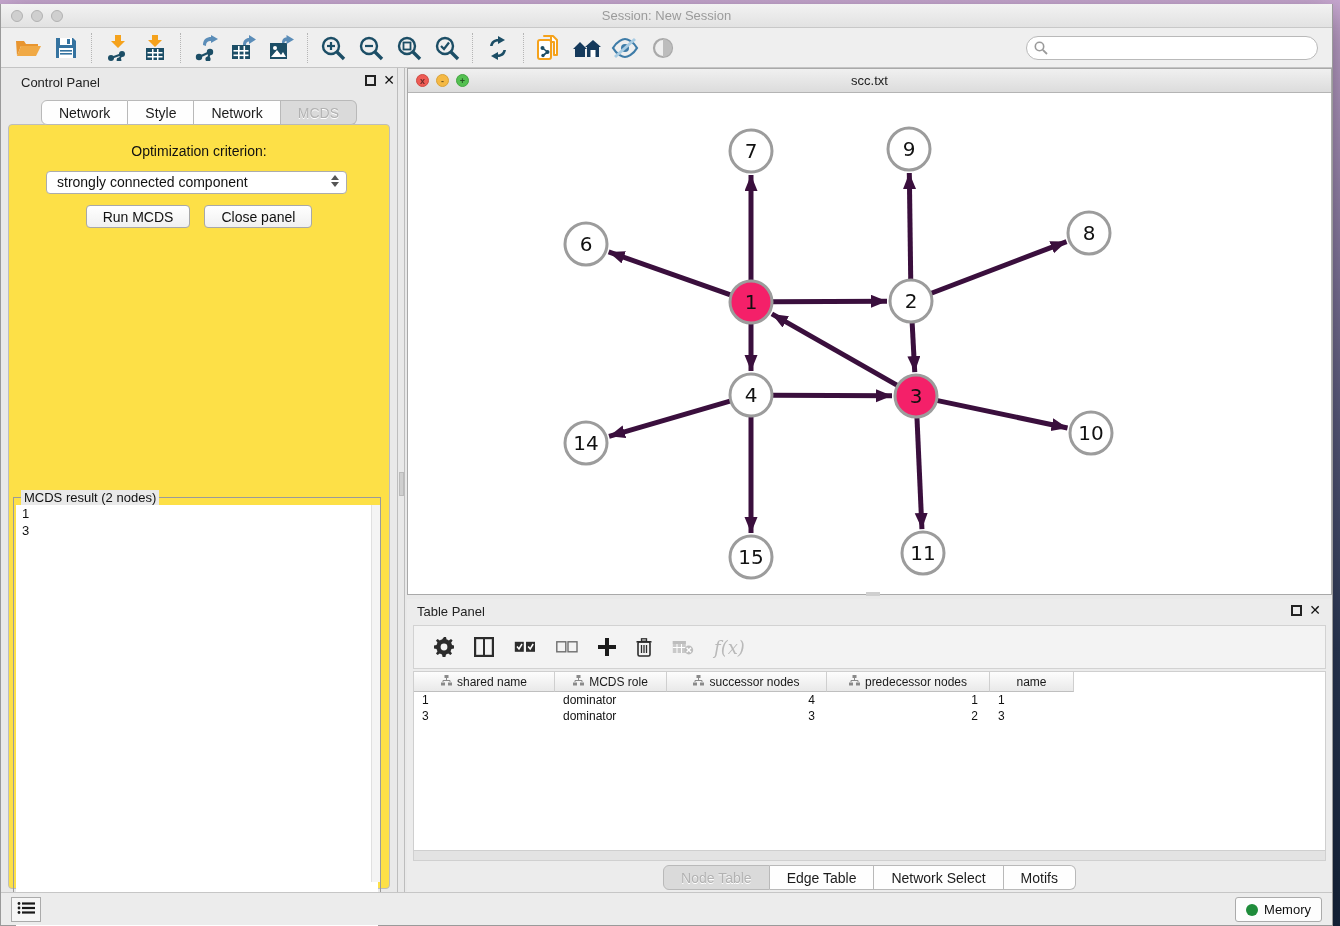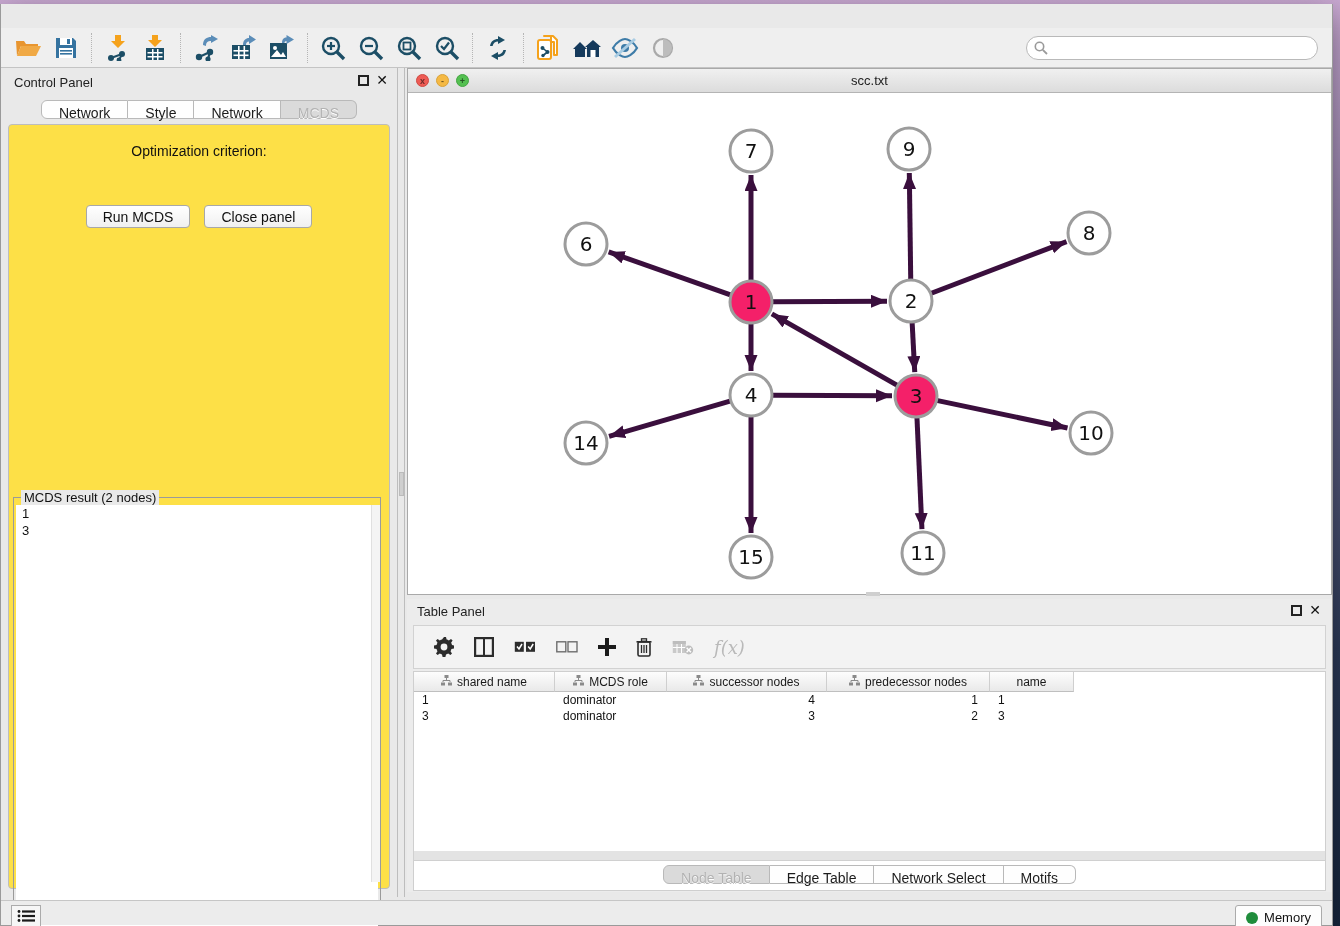--- a/index.html
+++ b/index.html
@@ -28,28 +28,28 @@
   .search-wrap { margin-left:auto; margin-right:14px; position:relative; width:292px; height:24px; }
   .search-input { width:100%; height:100%; border:1px solid #b9b9b9; border-radius:12px;
     background:#fff; padding-left:26px; font-size:13px; outline:none; }
   .search-glass { position:absolute; left:8px; top:5px; }
 
   
   .content { position:absolute; left:0; top:64px; width:100%; height:829px; }
 
   
   .control-panel { position:absolute; left:0; top:0; width:396px; height:100%; background:#e9e9e9; }
-  .cp-header { position:absolute; left:0; top:0; width:100%; height:26px;text-align:right; }
+  .cp-header { position:absolute; left:7px; top:0; width:100%; height:26px;text-align:right; }
   .cp-title { position:absolute; left:13px; top:7px; font-size:13px; color:#222; }
   .panel-float { position:absolute; top:7px; width:11px; height:11px; border:2px solid #222; }
   .panel-close { position:absolute; top:4px; font-size:14px; font-weight:bold; color:#111; line-height:16px; }
   .cp-header .panel-float{ right:28px; } .cp-header .panel-close{ right:9px; }
 
   .cp-tabs { position:absolute; left:0; top:32px; width:100%; display:flex; justify-content:center; z-index:2; }
-  .cp-tab, .tp-tab { height:19px; padding:0 17px; font-size:14px; line-height:24px; background:#fefefe;
+  .cp-tab, .tp-tab { height:25px; padding:0 17px; font-size:14px; line-height:24px; background:#fefefe;
     border:1px solid #b9b9b9; border-left:none; color:#1c1c1c; }
   .cp-tab:first-child, .tp-tab:first-child { border-left:1px solid #b9b9b9; border-radius:6px 0 0 6px; }
   .cp-tab:last-child, .tp-tab:last-child { border-radius:0 6px 6px 0; }
   .cp-tab.active, .tp-tab.active { background:#dadada; color:#b2b2b2; text-shadow:0 1px 0 #fff; }
 
   .cp-body { position:absolute; left:7px; right:7px; top:56px; bottom:8px;
     border:1px solid #bdbdbd; border-radius:4px; background:#fde047; }
   .opt-label { position:absolute; left:0; right:0; top:18px; text-align:center; font-size:14px; color:#111; }
   .select-box { position:absolute; left:37px; right:42px; top:46px; height:23px; background:#fff;
     border:1px solid #acacac; border-radius:4px; font-size:14px; line-height:21px; padding-left:10px; color:#111; }
@@ -86,46 +86,52 @@
   
   .table-panel { position:absolute; left:2px; top:531px; width:925px; height:293px; background:#ececec; }
   .tp-header { position:absolute; left:0; top:0; width:100%; height:24px; }
   .tp-title { position:absolute; left:10px; top:5px; font-size:13px; color:#222; }
   .tp-header .panel-float{ right:30px; top:6px; } .tp-header .panel-close{ right:11px; top:3px; }
   .tp-toolbar { position:absolute; left:6px; right:6px; top:26px; height:44px; background:#f3f3f3;
     border:1px solid #d2d2d2; display:flex; align-items:center; gap:20px; padding-left:20px; }
   .tp-tool { display:flex; align-items:center; justify-content:center; }
   .fx-label { font-family:"DejaVu Serif","Liberation Serif",serif; font-style:italic; font-size:18px; color:#b9b9b9; }
 
-  .grid-wrap { position:absolute; left:6px; right:6px; top:72px; height:220px; background:#fff; border:1px solid #cfcfcf; }
+  .grid-wrap { position:absolute; left:6px; right:6px; top:72px; height:180px; background:#fff; border:1px solid #cfcfcf; }
   .grid-head { position:absolute; left:0; top:0; height:20px; display:flex; }
   .th { height:20px; background:linear-gradient(#fdfdfd,#e9e9e9); border-right:1px solid #cfcfcf; border-bottom:1px solid #bfbfbf;
     display:flex; align-items:center; justify-content:center; gap:5px; font-size:12px; color:#1a1a1a; }
   .tr { display:flex; height:16px; }
   .td { font-size:12px; color:#111; line-height:16px; white-space:nowrap; overflow:hidden; }
   .td.al { text-align:left; padding-left:8px; } .td.ar { text-align:right; padding-right:12px; }
 
   .tp-strip { position:absolute; left:6px; right:6px; top:252px; height:10px; background:#e3e3e3; border:1px solid #d0d0d0; border-top:none; }
   .tp-tabs { position:absolute; left:0; right:0; top:266px; display:flex; justify-content:center; }
 
   
-  .statusbar { position:absolute; left:0; bottom:0; width:100%; height:25px; background:#ececec; border-top:1px solid #c6c6c6; }
+  .statusbar { position:absolute; left:0; bottom:0; width:100%; height:33px; background:#ececec; border-top:1px solid #c6c6c6; }
   .list-btn { position:absolute; left:10px; top:4px; width:30px; height:25px; background:#f6f6f6; border:1px solid #ababab;
     display:flex; align-items:center; justify-content:center; }
   .memory-btn { position:absolute; right:10px; top:4px; height:25px; background:#fdfdfd; border:1px solid #ababab;
     border-radius:3px; display:flex; align-items:center; gap:6px; padding:0 10px; font-size:13px; color:#111; }
   .mem-dot { width:12px; height:12px; border-radius:50%; background:#1f8c3b; }
 
   .graph-node-label { font-family:"DejaVu Sans",sans-serif; }
 </style>
 </head>
 <body>
 
 <div class="window">
 
+  <div class="titlebar">
+    <span class="tl-dot t1"></span>
+    <span class="tl-dot t2"></span>
+    <span class="tl-dot t3"></span>
+    <div class="title-text">Session: New Session</div>
+  </div>
 
   <div class="toolbar">
     <div class="tb-btn">
       <span>
           <svg width="26" height="22" viewBox="0 0 26 22">
             <path d="M1 4 L9 4 L11 7 L23 7 L23 9 L6 9 L2 19 Z" fill="#e8952f"></path>
             <path d="M6 9 L26 9 L21 19 L2 19 Z" fill="#f0a945"></path>
           </svg>
         </span>
     </div>
@@ -306,20 +312,27 @@
         <span class="panel-close">✕</span>
       </div>
       <div class="cp-tabs" id="cp-tabs">
           <div class="cp-tab">Network</div>
           <div class="cp-tab">Style</div>
           <div class="cp-tab">Network</div>
           <div class="cp-tab active">MCDS</div>
         </div>
       <div class="cp-body">
         <div class="opt-label">Optimization criterion:</div>
+        <div class="select-box">
+          <span>strongly connected component</span>
+          <span class="select-arrows">
+              <span class="arr-up"></span>
+              <span class="arr-dn"></span>
+            </span>
+        </div>
         <div class="btn-row">
           <button class="push-btn">Run MCDS</button>
           <button class="push-btn">Close panel</button>
         </div>
         <div class="mcds-fieldset">
           <span class="mcds-legend">MCDS result (2 nodes)</span>
           <div class="mcds-textarea" id="mcds-lines">
               <div class="mcds-line">1</div>
               <div class="mcds-line">3</div>
             </div>

